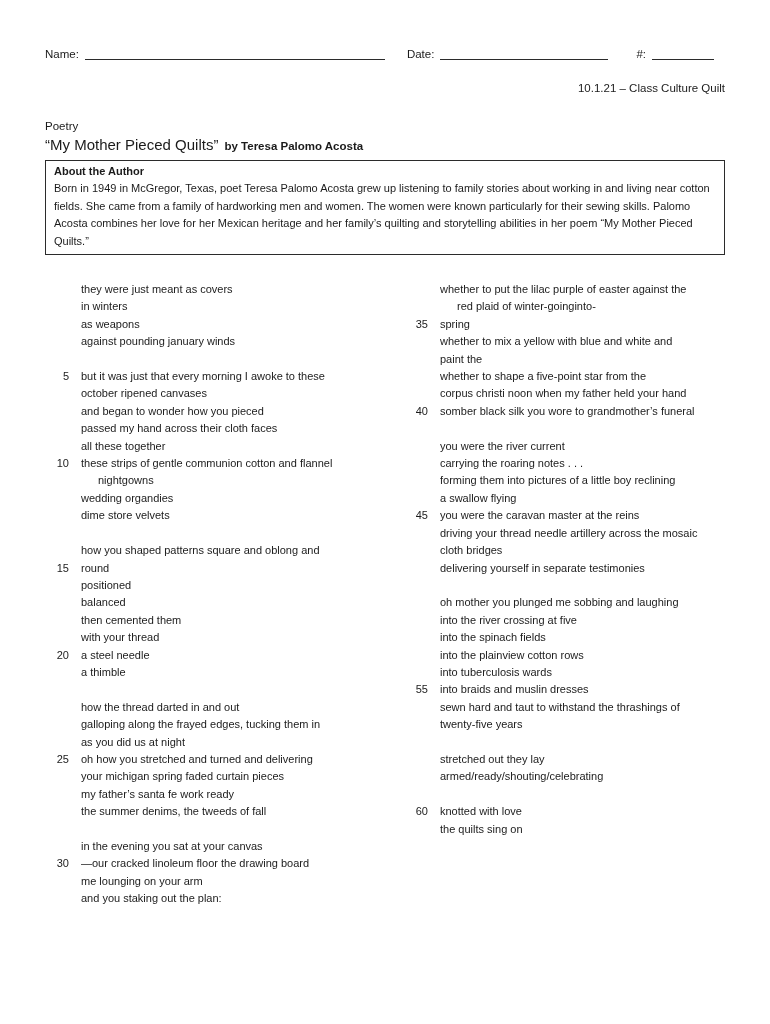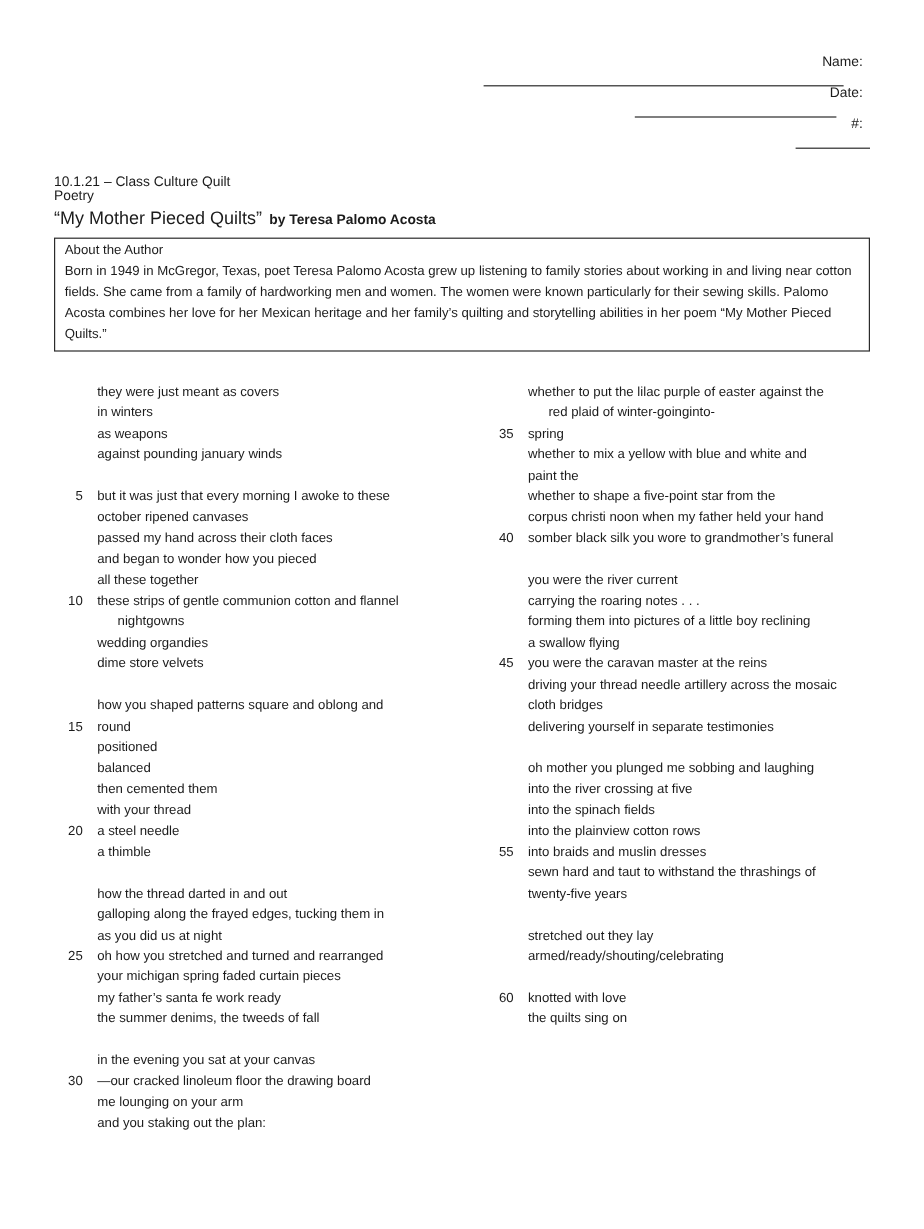--- a/index.html
+++ b/index.html
@@ -13,35 +13,35 @@
     padding: 46px 45px 0 45px;
     overflow: hidden;
   }
 
   
   .header-row {
     display: flex;
     align-items: flex-end;
     font-size: 11.5px;
     margin-bottom: 22px;
-    flex-direction: column;
   }
   .hlabel { white-space: nowrap; padding-right: 6px; }
   .fill-line {
     border-bottom: 1.2px solid #2b2b2b;
     height: 14px;
   }
   .name-line { width: 300px; margin-right: 22px; }
   .date-line { width: 168px; margin-right: 28px; }
   .num-line  { width: 62px; }
 
   
   .doc-title {
-    text-align: left;
+    text-align: right;
     font-size: 11.5px;
+    margin-bottom: 26px;
   }
 
   .section-label {
     font-size: 11.5px;
     margin-bottom: 4px;
   }
 
   .poem-heading {
     margin-bottom: 5px;
     line-height: 18px;
@@ -57,21 +57,21 @@
   }
 
   
   .about-box {
     border: 1.2px solid #2b2b2b;
     padding: 2px 8px 4px 8px;
     margin-bottom: 26px;
     line-height: 17.4px;
     font-size: 11px;
   }
-  .about-heading { font-weight: normal; }
+  .about-heading { font-weight: bold; }
 
   
   .poem-grid {
     display: grid;
     grid-template-columns: 1fr 1fr;
     column-gap: 38px;
   }
   .poem-col { min-width: 0; }
   .poem-line {
     display: flex;
@@ -139,25 +139,25 @@
       <div class="poem-line">
         <span class="line-num">5</span>
         <span class="line-text">but it was just that every morning I awoke to these</span>
       </div>
       <div class="poem-line">
         <span class="line-num"></span>
         <span class="line-text">october ripened canvases</span>
       </div>
       <div class="poem-line">
         <span class="line-num"></span>
+        <span class="line-text">and began to wonder how you pieced</span>
+      </div>
+      <div class="poem-line">
+        <span class="line-num"></span>
         <span class="line-text">passed my hand across their cloth faces</span>
-      </div>
-      <div class="poem-line">
-        <span class="line-num"></span>
-        <span class="line-text">and began to wonder how you pieced</span>
       </div>
       <div class="poem-line">
         <span class="line-num"></span>
         <span class="line-text">all these together</span>
       </div>
       <div class="poem-line">
         <span class="line-num">10</span>
         <span class="line-text">these strips of gentle communion cotton and flannel</span>
       </div>
       <div class="poem-line">
@@ -219,21 +219,21 @@
       <div class="poem-line">
         <span class="line-num"></span>
         <span class="line-text">galloping along the frayed edges, tucking them in</span>
       </div>
       <div class="poem-line">
         <span class="line-num"></span>
         <span class="line-text">as you did us at night</span>
       </div>
       <div class="poem-line">
         <span class="line-num">25</span>
-        <span class="line-text">oh how you stretched and turned and rearranged</span>
+        <span class="line-text">oh how you stretched and turned and delivering</span>
       </div>
       <div class="poem-line">
         <span class="line-num"></span>
         <span class="line-text">your michigan spring faded curtain pieces</span>
       </div>
       <div class="poem-line">
         <span class="line-num"></span>
         <span class="line-text">my father’s santa fe work ready</span>
       </div>
       <div class="poem-line">
@@ -344,20 +344,24 @@
       </div>
       <div class="poem-line">
         <span class="line-num"></span>
         <span class="line-text">into the spinach fields</span>
       </div>
       <div class="poem-line">
         <span class="line-num"></span>
         <span class="line-text">into the plainview cotton rows</span>
       </div>
       <div class="poem-line">
+        <span class="line-num"></span>
+        <span class="line-text">into tuberculosis wards</span>
+      </div>
+      <div class="poem-line">
         <span class="line-num">55</span>
         <span class="line-text">into braids and muslin dresses</span>
       </div>
       <div class="poem-line">
         <span class="line-num"></span>
         <span class="line-text">sewn hard and taut to withstand the thrashings of</span>
       </div>
       <div class="poem-line">
         <span class="line-num"></span>
         <span class="line-text">twenty-five years</span>

